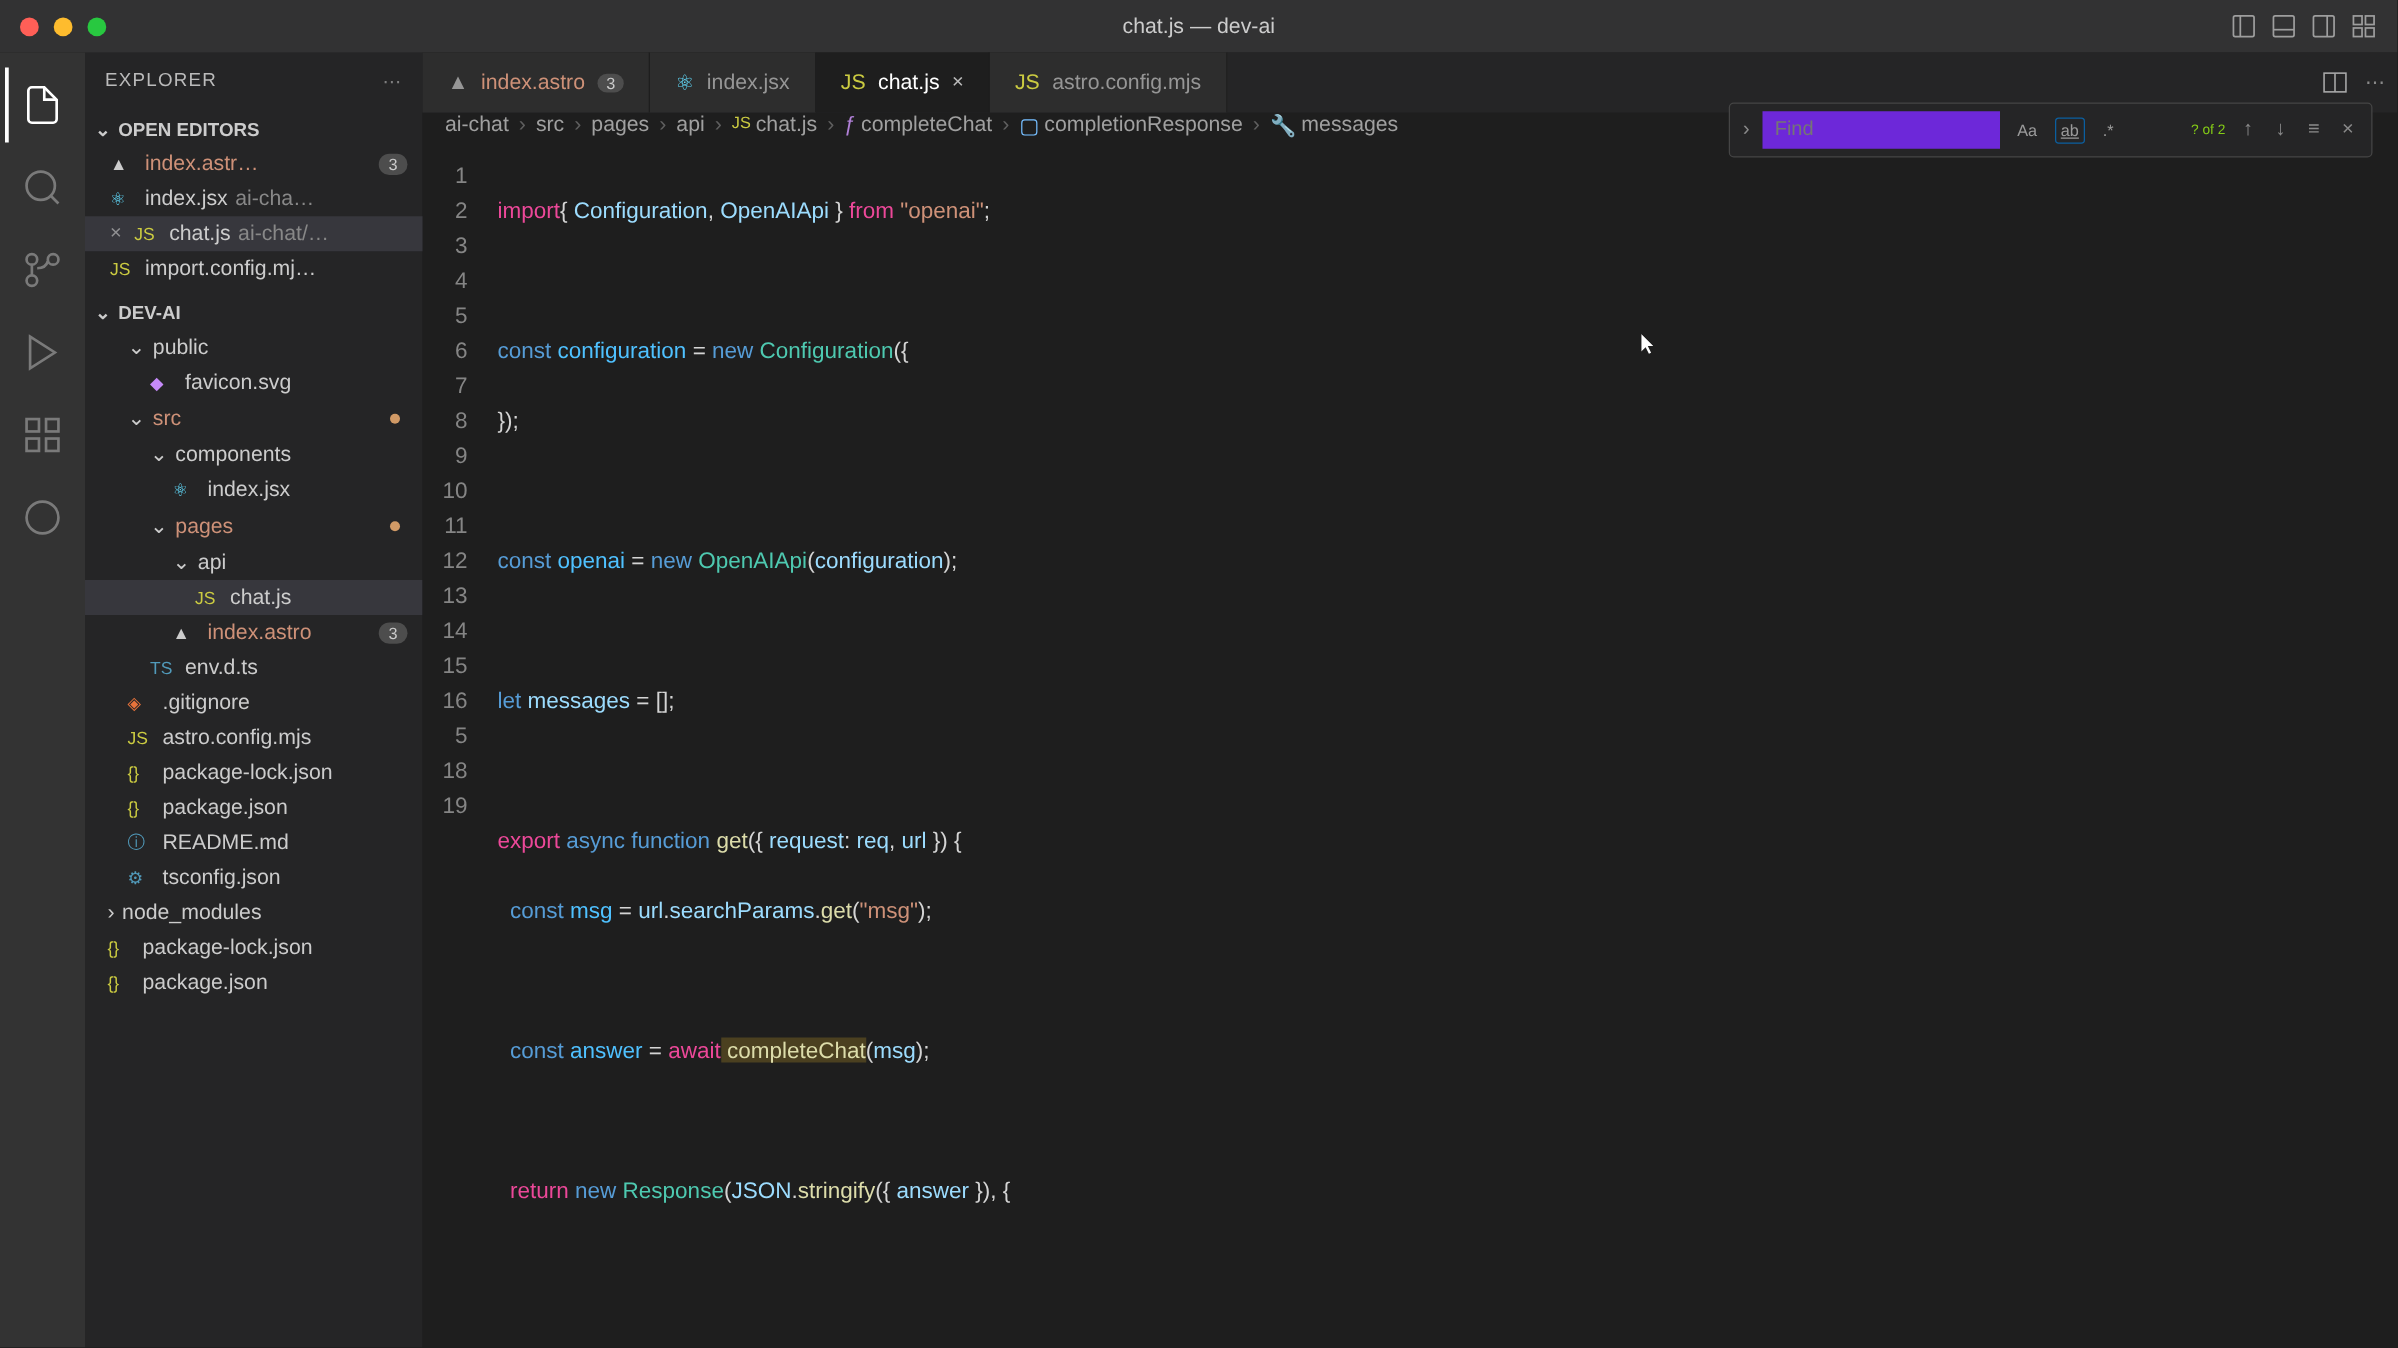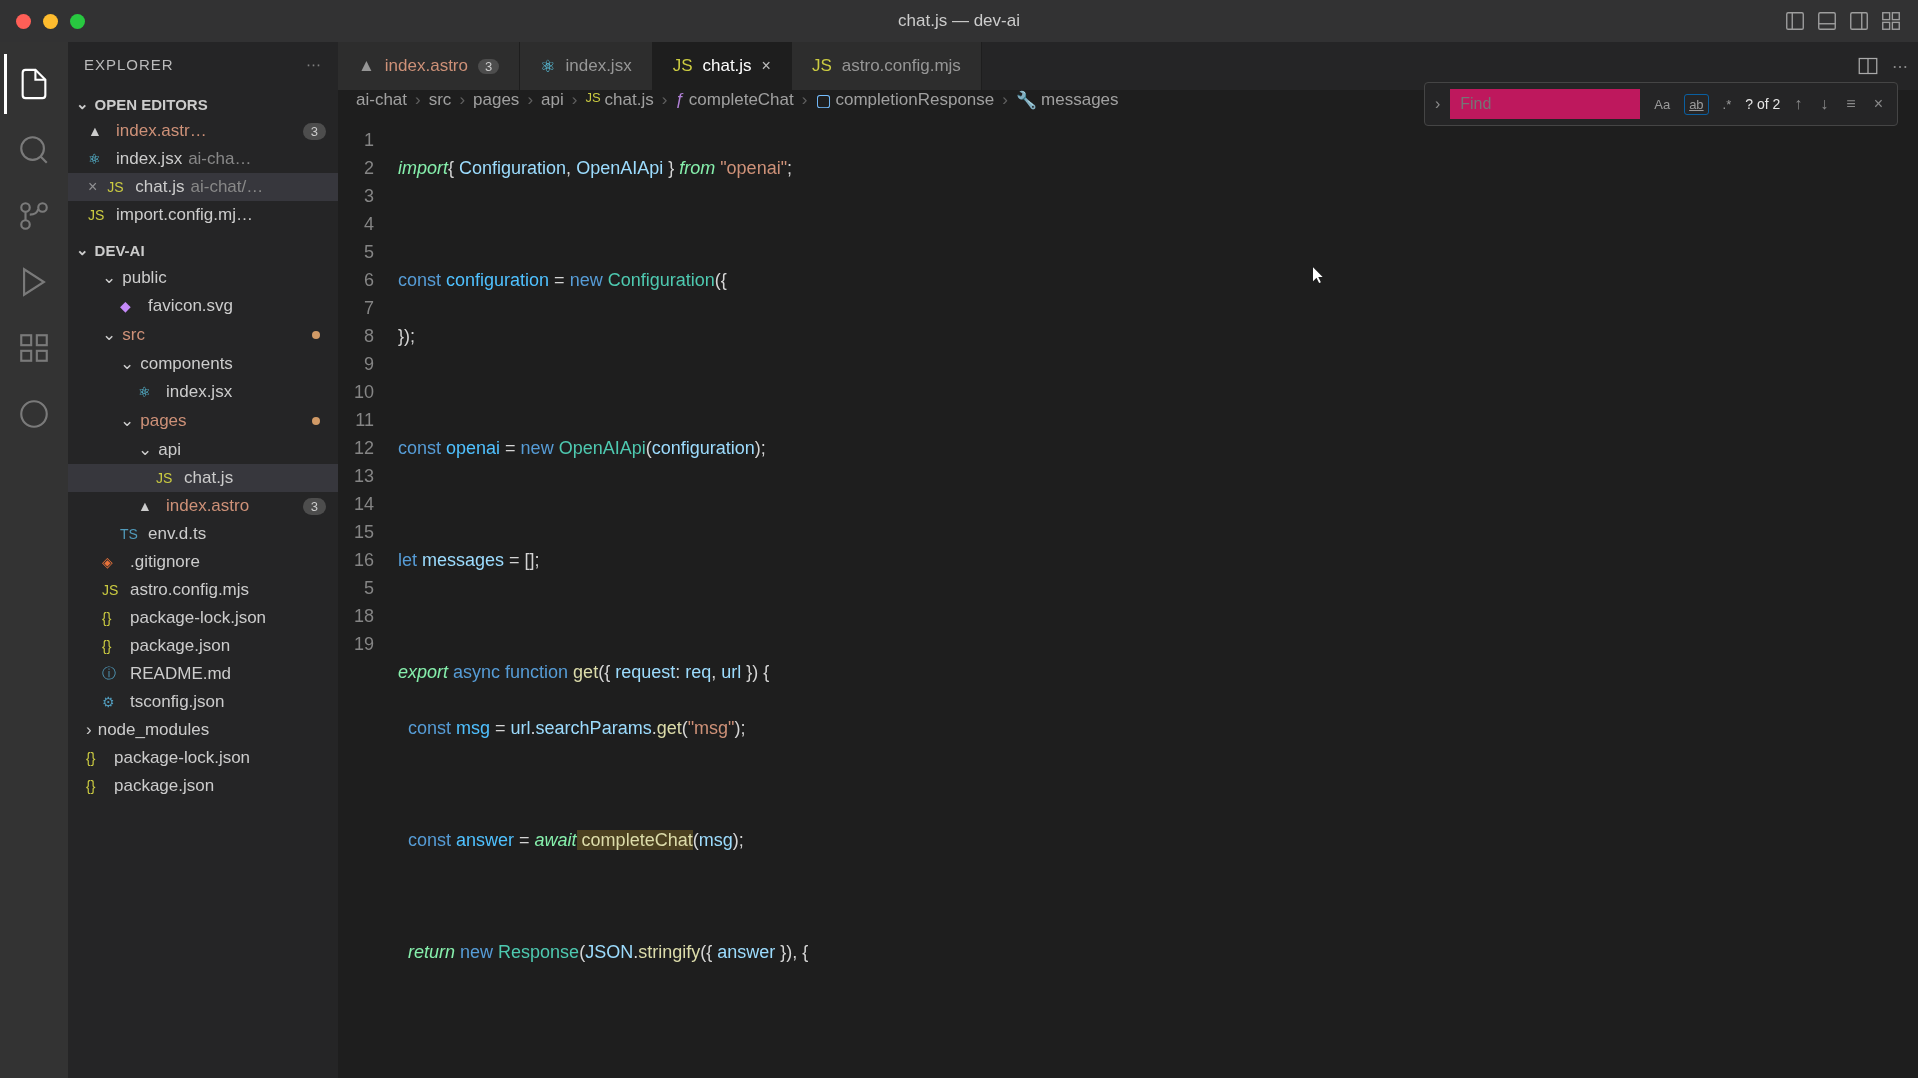--- a/index.html
+++ b/index.html
@@ -54,31 +54,31 @@
 .tab .pill-sm { background: #4d4d4d; color: #ccc; font-size: 13px; border-radius: 10px; padding: 0 7px; }
 .tab .x { opacity: 0.7; font-size: 16px; }
 .tabs-right { position: absolute; right: 10px; top: 0; bottom: 0; display: flex; align-items: center; gap: 14px; }
 
 
 .breadcrumbs { height: 36px; display: flex; align-items: flex-start; padding: 0 18px; font-size: 17px; color: #a0a0a0; gap: 4px; position: relative; }
 .bc-sep { opacity: 0.5; margin: 0 4px; }
 
 
 .find-widget { position: absolute; top: 82px; right: 20px; background: #252526; border: 1px solid #454545; border-radius: 4px; display: flex; align-items: center; padding: 6px 10px; gap: 10px; z-index: 10; }
-.find-widget input { background: #be185d; border: none; color: #ccc; padding: 6px 10px; width: 190px; font-size: 16px; outline: none; }
+.find-widget input { background: #6d28d9; border: none; color: #ccc; padding: 6px 10px; width: 190px; font-size: 16px; outline: none; }
 .find-opt { font-size: 13px; opacity: 0.7; padding: 2px 4px; cursor: pointer; }
 .find-opt.active { border: 1px solid #0078d4; border-radius: 3px; }
-.find-count { font-size: 14px; color: #e5e5e5; }
+.find-count { font-size: 11px; color: #84cc16; margin-left: 48px; }
 .find-nav { padding: 2px 4px; opacity: 0.6; cursor: pointer; }
 
 
 .editor { flex: 1; display: flex; overflow: hidden; font-family: 'SF Mono', Monaco, Consolas, monospace; font-size: 18px; line-height: 28px; position: relative; }
 .gutter { width: 60px; text-align: right; color: #858585; padding-right: 24px; padding-top: 0; user-select: none; }
 .code { flex: 1; white-space: pre; color: #d4d4d4; }
-.kw { color: #86efac; font-style: italic; }
+.kw { color: #ec4899; }
 .kw2 { color: #569cd6; }
 .fn { color: #dcdcaa; }
 .str { color: #ce9178; }
 .type { color: #4ec9b0; }
 .var { color: #9cdcfe; }
 .const-name { color: #4fc1ff; }
 .hl { background: #4b4020; }
 .cursor-mark { position: absolute; left: 975px; top: 140px; width: 14px; height: 20px; }
 
 svg { display: block; }

